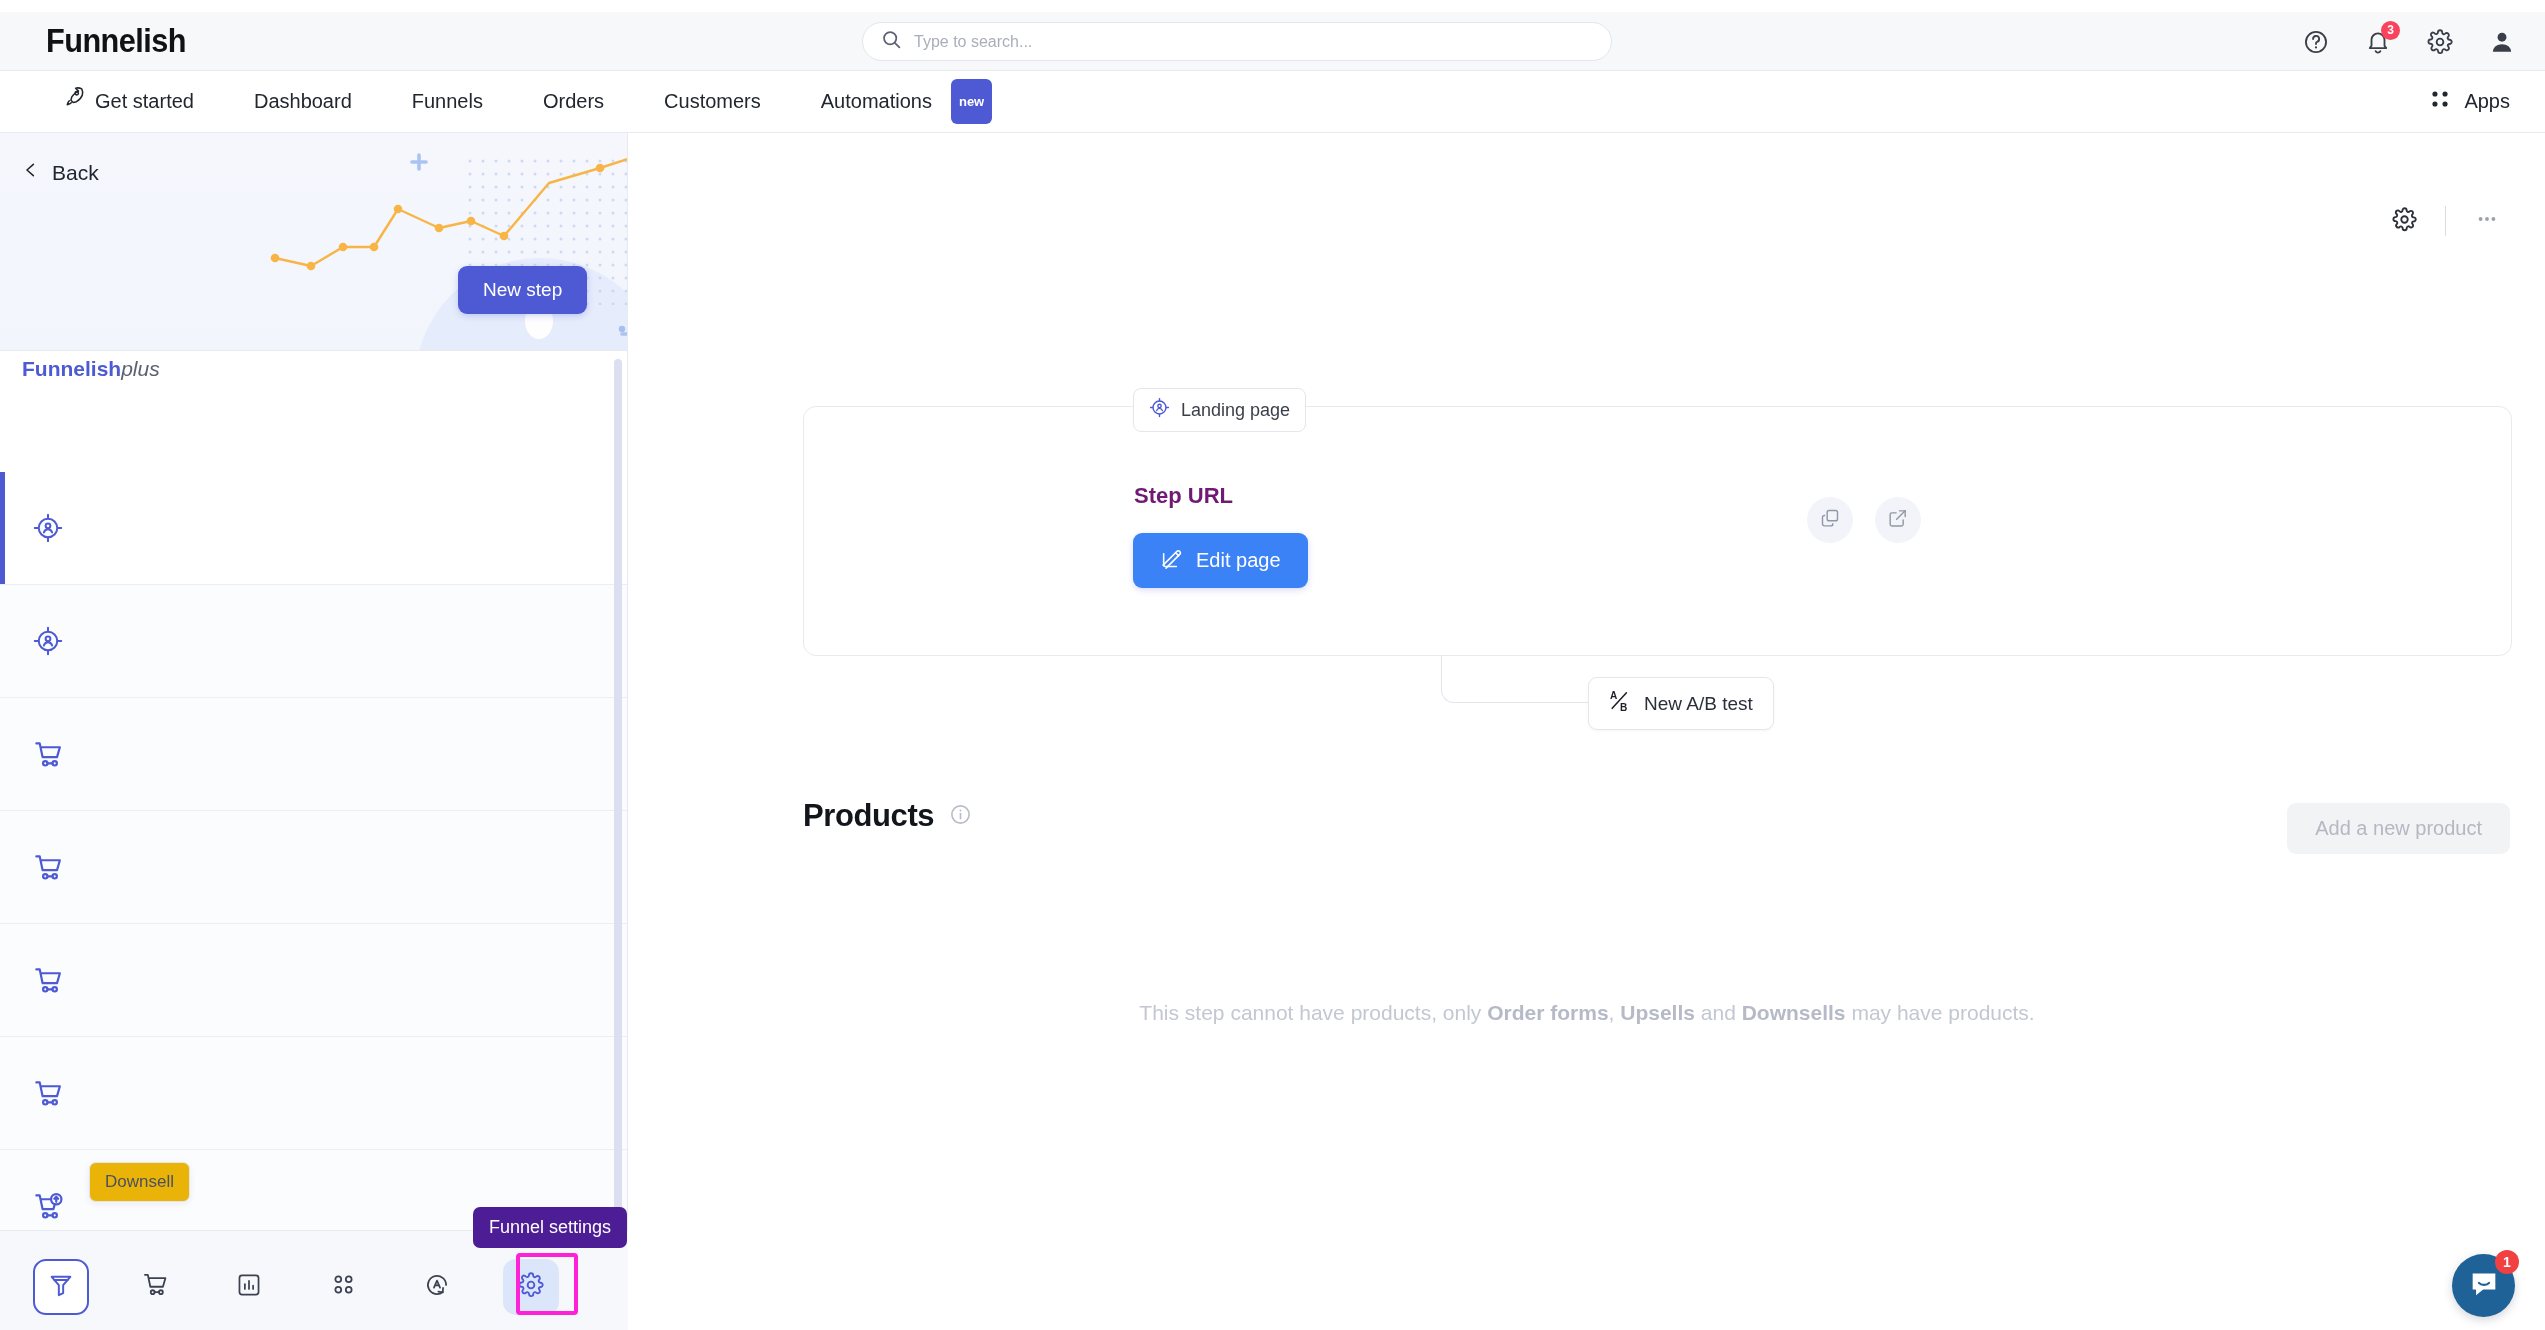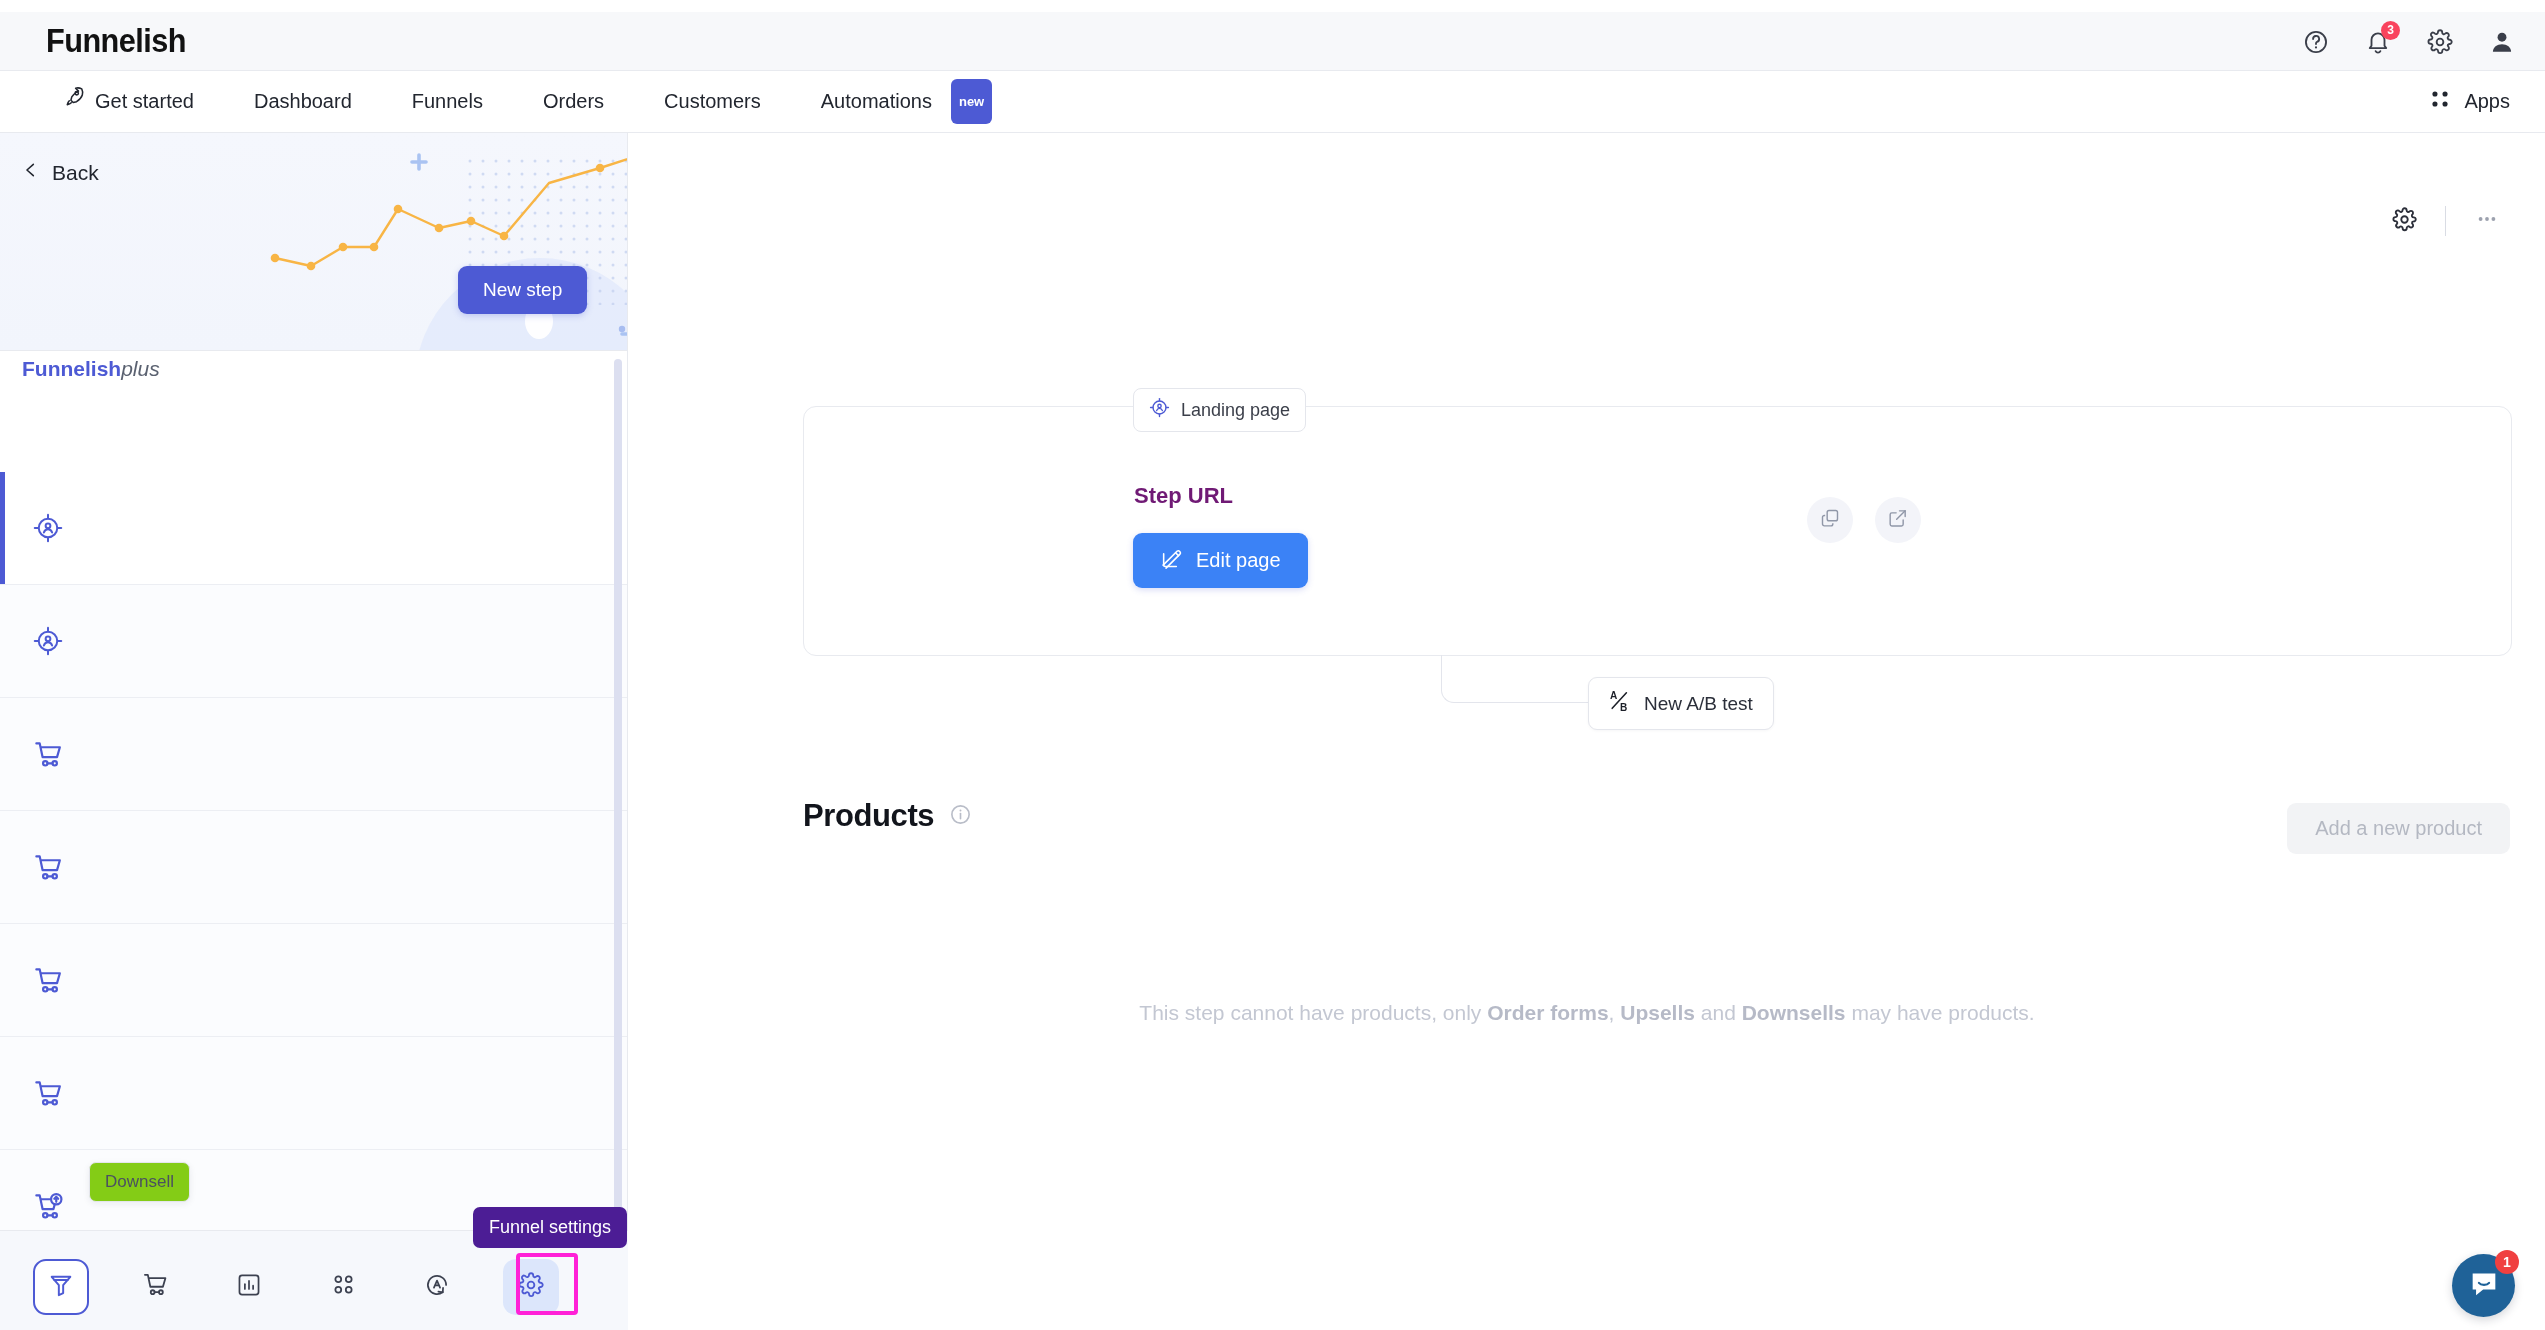--- a/index.html
+++ b/index.html
@@ -144,21 +144,21 @@
     width: 62px; height: 62px; border: 4px solid #ff21d7; border-radius: 4px;
     pointer-events: none; z-index: 30;
   }
   .tooltip-dark {
     position: absolute; left: 473px; bottom: 94px;
     background: #4c1d95; color: #fff; font-size: 18px;
     padding: 10px 16px; border-radius: 7px; white-space: nowrap; z-index: 31;
   }
   .tooltip-light {
     position: absolute; left: 89px; bottom: 140px;
-    background: #84cc16; color: #4b5160; font-size: 17px;
+    background: #eab308; color: #4b5160; font-size: 17px;
     padding: 9px 15px; border-radius: 7px; white-space: nowrap;
     border: 1px solid #e4e6ec; box-shadow: 0 2px 7px rgba(20,25,50,.07); z-index: 31;
   }
 
   
   .main {
     position: absolute; left: 629px; top: 121px;
     width: 1916px; height: 1209px; background: #ffffff; overflow: hidden;
   }
   .main-toolbar {
@@ -249,20 +249,29 @@
   }
 </style>
 </head>
 <body>
 
 <div id="app">
 
   <div class="topbar">
     <div class="logo">Funnelish</div>
 
+    <div class="searchwrap">
+      <span>
+        <svg width="21" height="21" viewBox="0 0 24 24" fill="none" stroke="#5c6270" stroke-width="2">
+          <circle cx="10.5" cy="10.5" r="7"></circle>
+            <line x1="15.8" y1="15.8" x2="21" y2="21" stroke-linecap="round"></line>
+        </svg>
+      </span>
+      <input class="search-input" type="text" placeholder="Type to search..." style="">
+    </div>
 
     <div class="top-icons">
       <span class="ticon">
         <svg width="26" height="26" viewBox="0 0 24 24" fill="none" stroke="#3a3e49" stroke-width="1.7">
           <circle cx="12" cy="12" r="9.3"></circle>
           <path d="M9.3 9.2a2.8 2.8 0 1 1 3.6 2.7c-.7.25-.9.8-.9 1.5v.5" stroke-linecap="round"></path>
           <circle cx="12" cy="17" r="1" fill="#3a3e49" stroke="none"></circle>
         </svg>
       </span>
       <span class="ticon">

